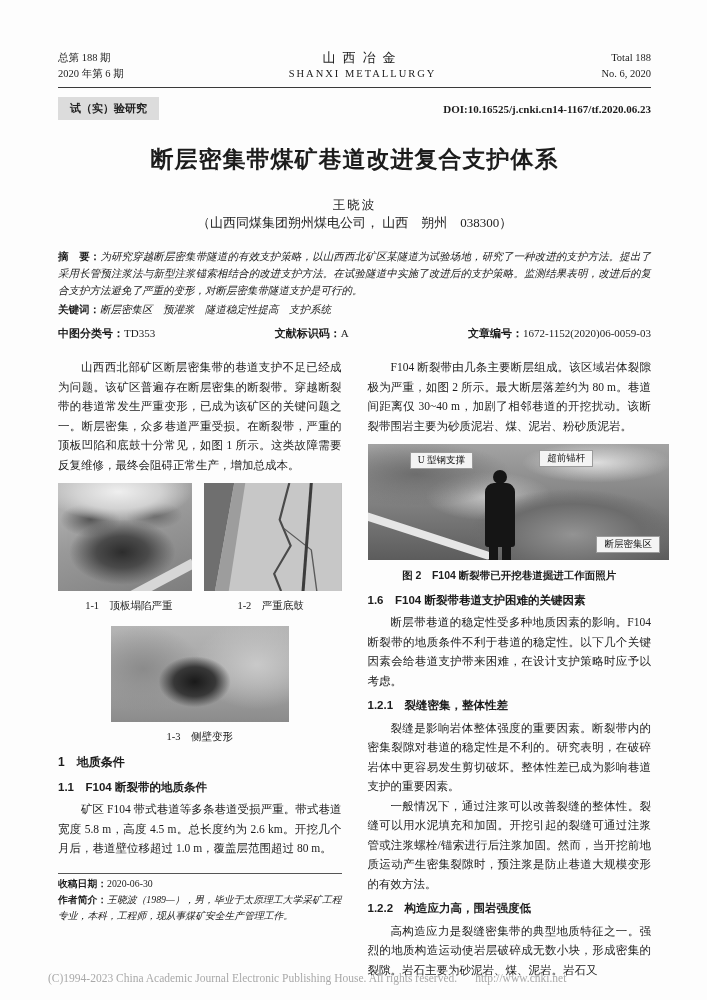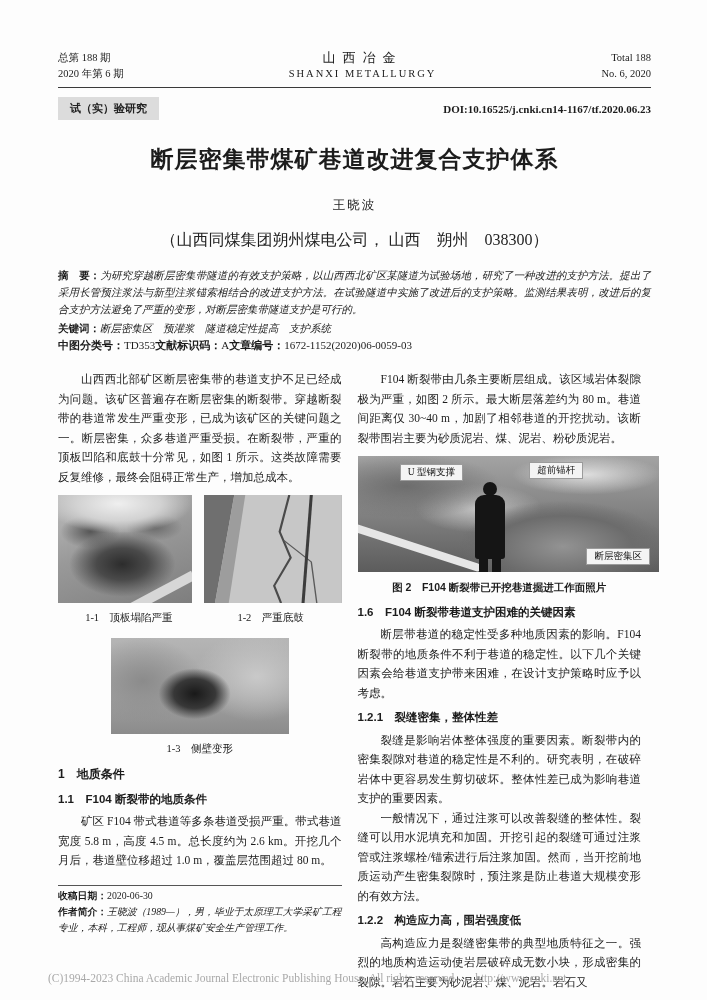--- a/index.html
+++ b/index.html
@@ -24,31 +24,31 @@
   .jname-cn{font-size:13px;letter-spacing:7px;}
   .jname-en{font-size:10.5px;letter-spacing:2px;}
   .badge-row{display:flex;justify-content:space-between;align-items:center;margin-top:9px;}
   .cat-badge{background:#dcdcdc;color:#222;font-family:"Liberation Sans","DejaVu Sans",sans-serif;
     font-weight:bold;font-size:11px;padding:4px 12px;}
   .doi{font-family:"Liberation Serif","DejaVu Serif",serif;font-weight:bold;font-size:11px;}
   
   .title{font-family:"Liberation Sans","DejaVu Sans",sans-serif;font-weight:bold;
     font-size:23px;text-align:center;margin-top:24px;letter-spacing:1px;}
   .author{text-align:center;font-size:12.5px;margin-top:22px;letter-spacing:2px;}
-  .affil{text-align:center;font-size:16px;margin-top:16px;color:#222;}
+  .affil{text-align:center;font-size:13px;margin-top:0;color:#222;}
   
   .meta-block{margin-top:16px;font-size:10.5px;line-height:17px;}
   .abs{ text-align:justify;}
   .abs .lbl,.kw .lbl{font-family:"Liberation Sans","DejaVu Sans",sans-serif;font-weight:bold;font-style:normal;}
   .abs .txt,.kw .txt{font-style:italic;}
   .kw{margin-top:2px;}
-  .class-row{display:flex;justify-content:flex-start;margin-top:0;font-size:11px;}
+  .class-row{display:flex;justify-content:space-between;margin-top:7px;font-size:11px;}
   .class-row .lbl{font-family:"Liberation Sans","DejaVu Sans",sans-serif;font-weight:bold;}
   
-  .cols{display:flex;gap:16px;margin-top:16px;}
+  .cols{display:flex;gap:26px;margin-top:16px;}
   .colL,.colR{width:calc((100% - 26px)/2);font-size:11.5px;line-height:19.5px;text-align:justify;}
   p.body{margin:0;text-indent:2em;}
   .h1{font-family:"Liberation Sans","DejaVu Sans",sans-serif;font-weight:bold;
     font-size:12px;margin:7px 0 3px 0;text-indent:0;}
   .h2{font-family:"Liberation Sans","DejaVu Sans",sans-serif;font-weight:bold;
     font-size:11.5px;margin:5px 0 3px 0;text-indent:0;}
   
   .fig1-row{display:flex;gap:12px;margin-top:8px;}
   .photo{position:relative;overflow:hidden;background:#bbb;padding-left:18px;}
   .ph-roof{width:128px;height:108px;

